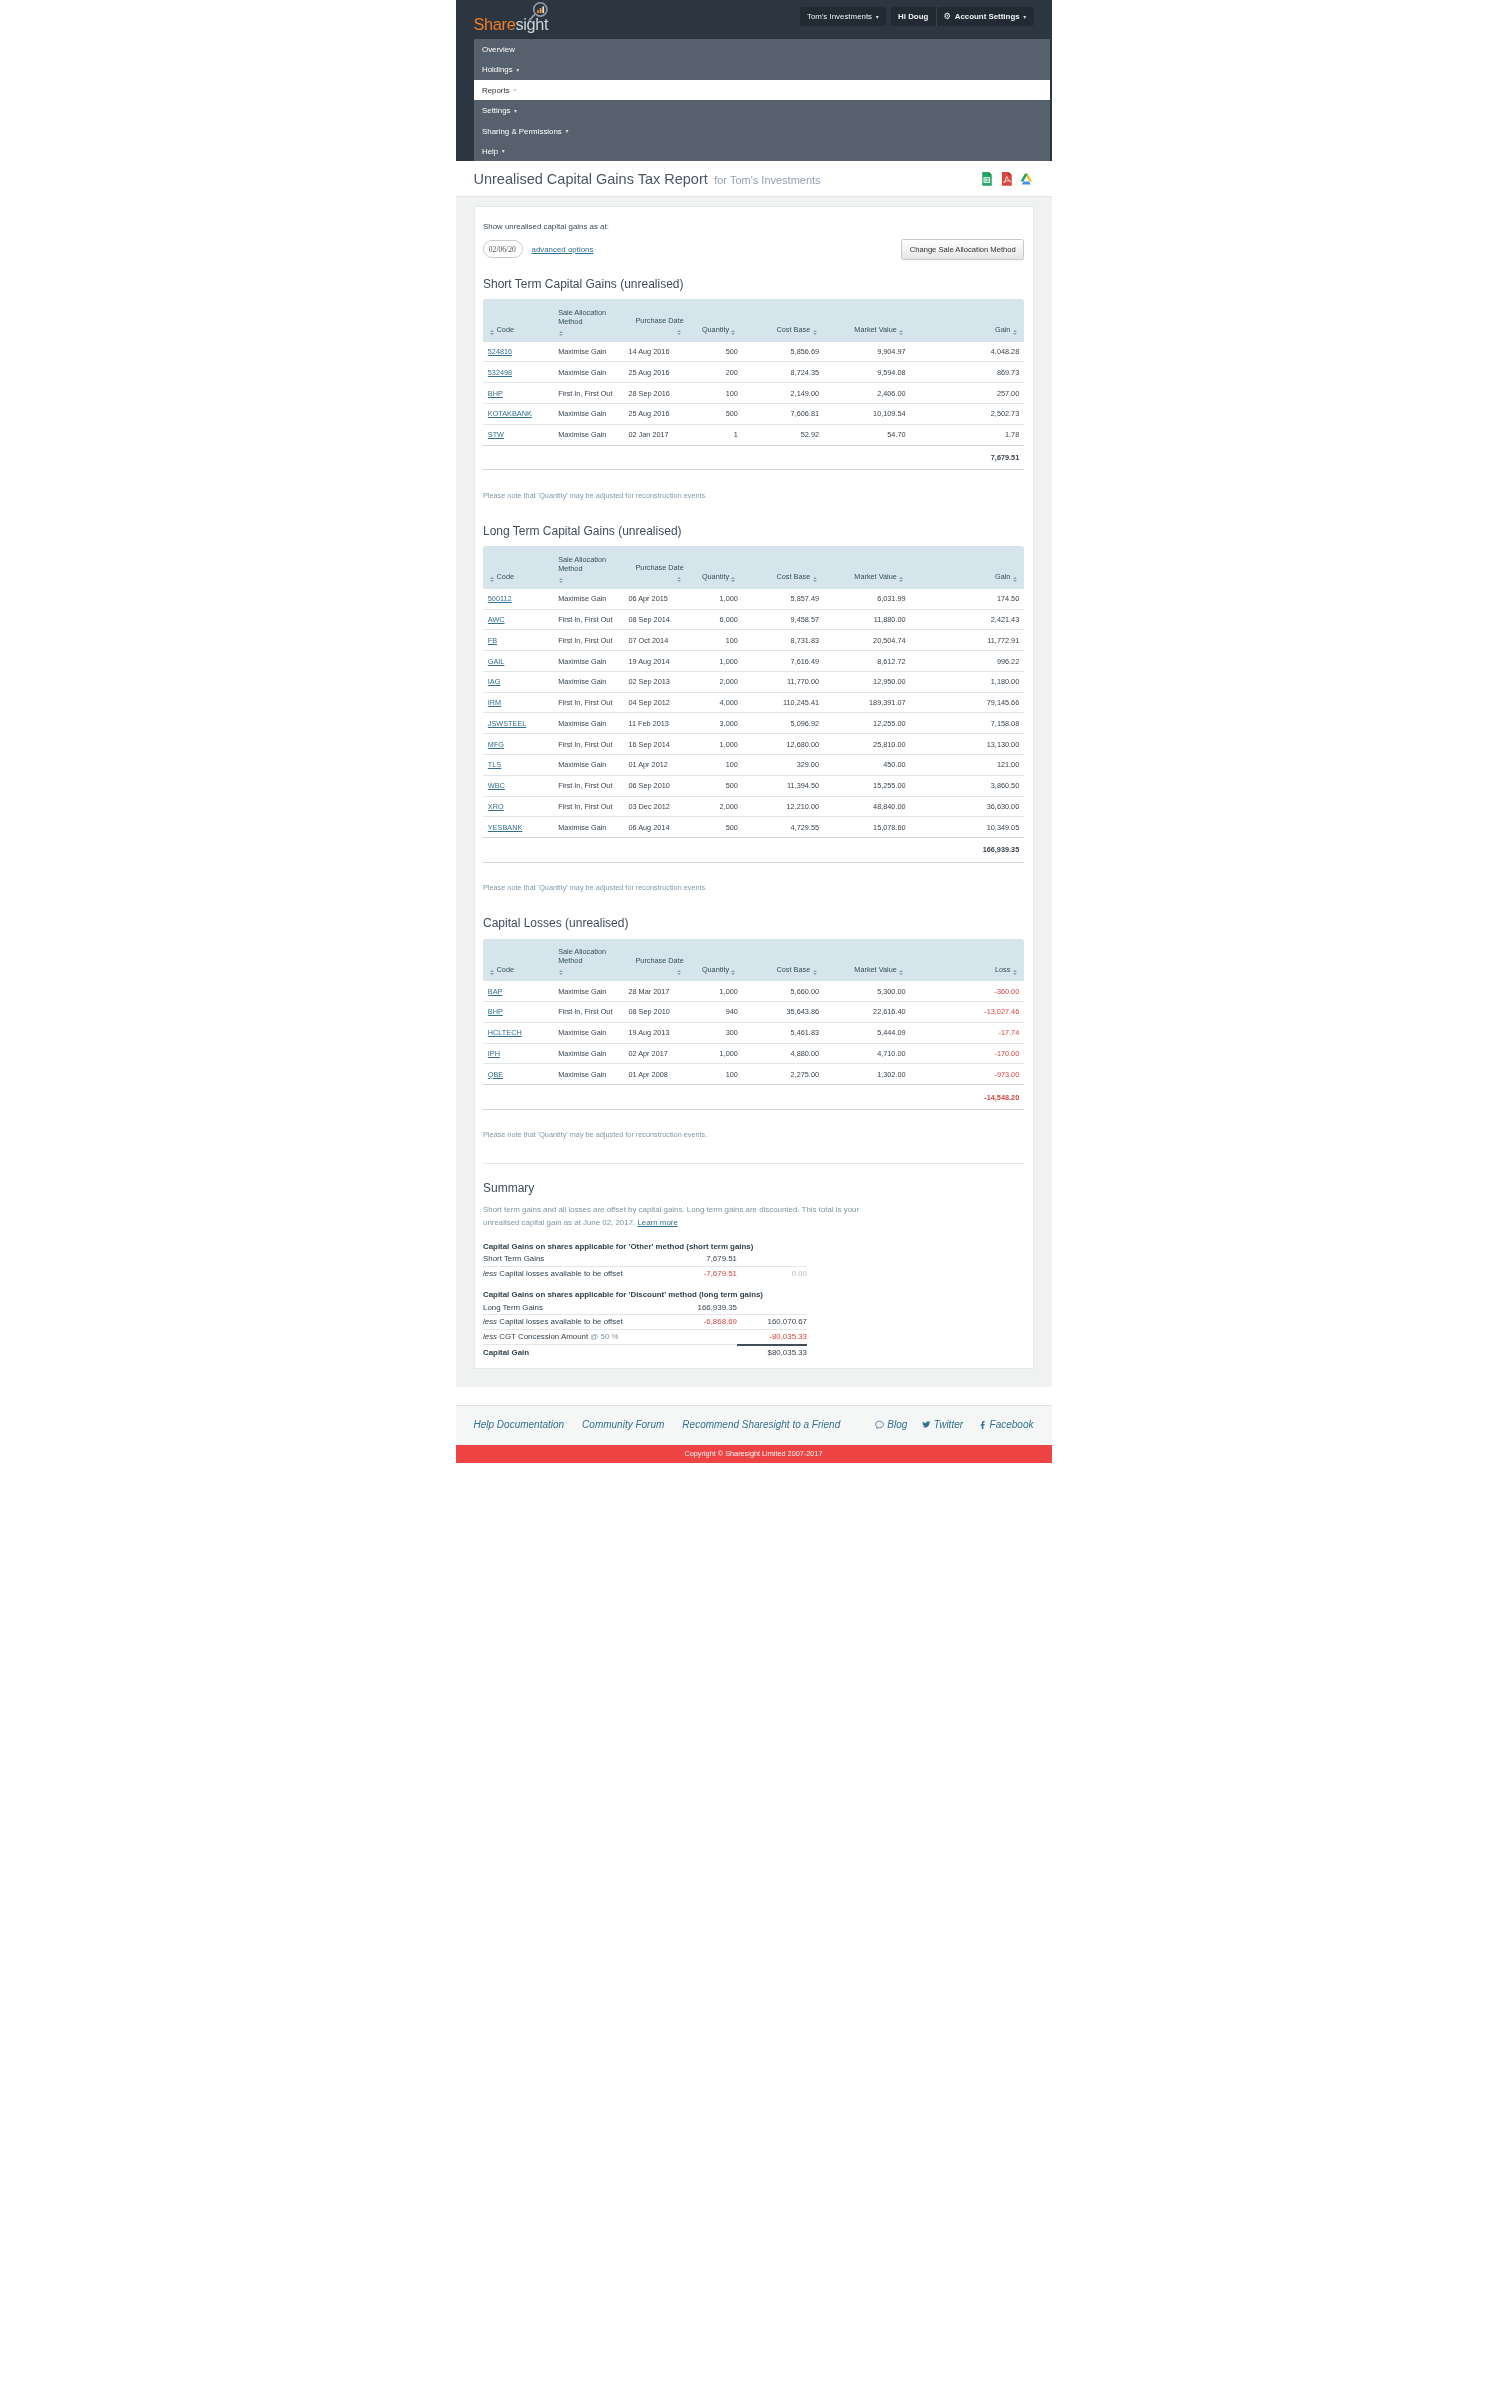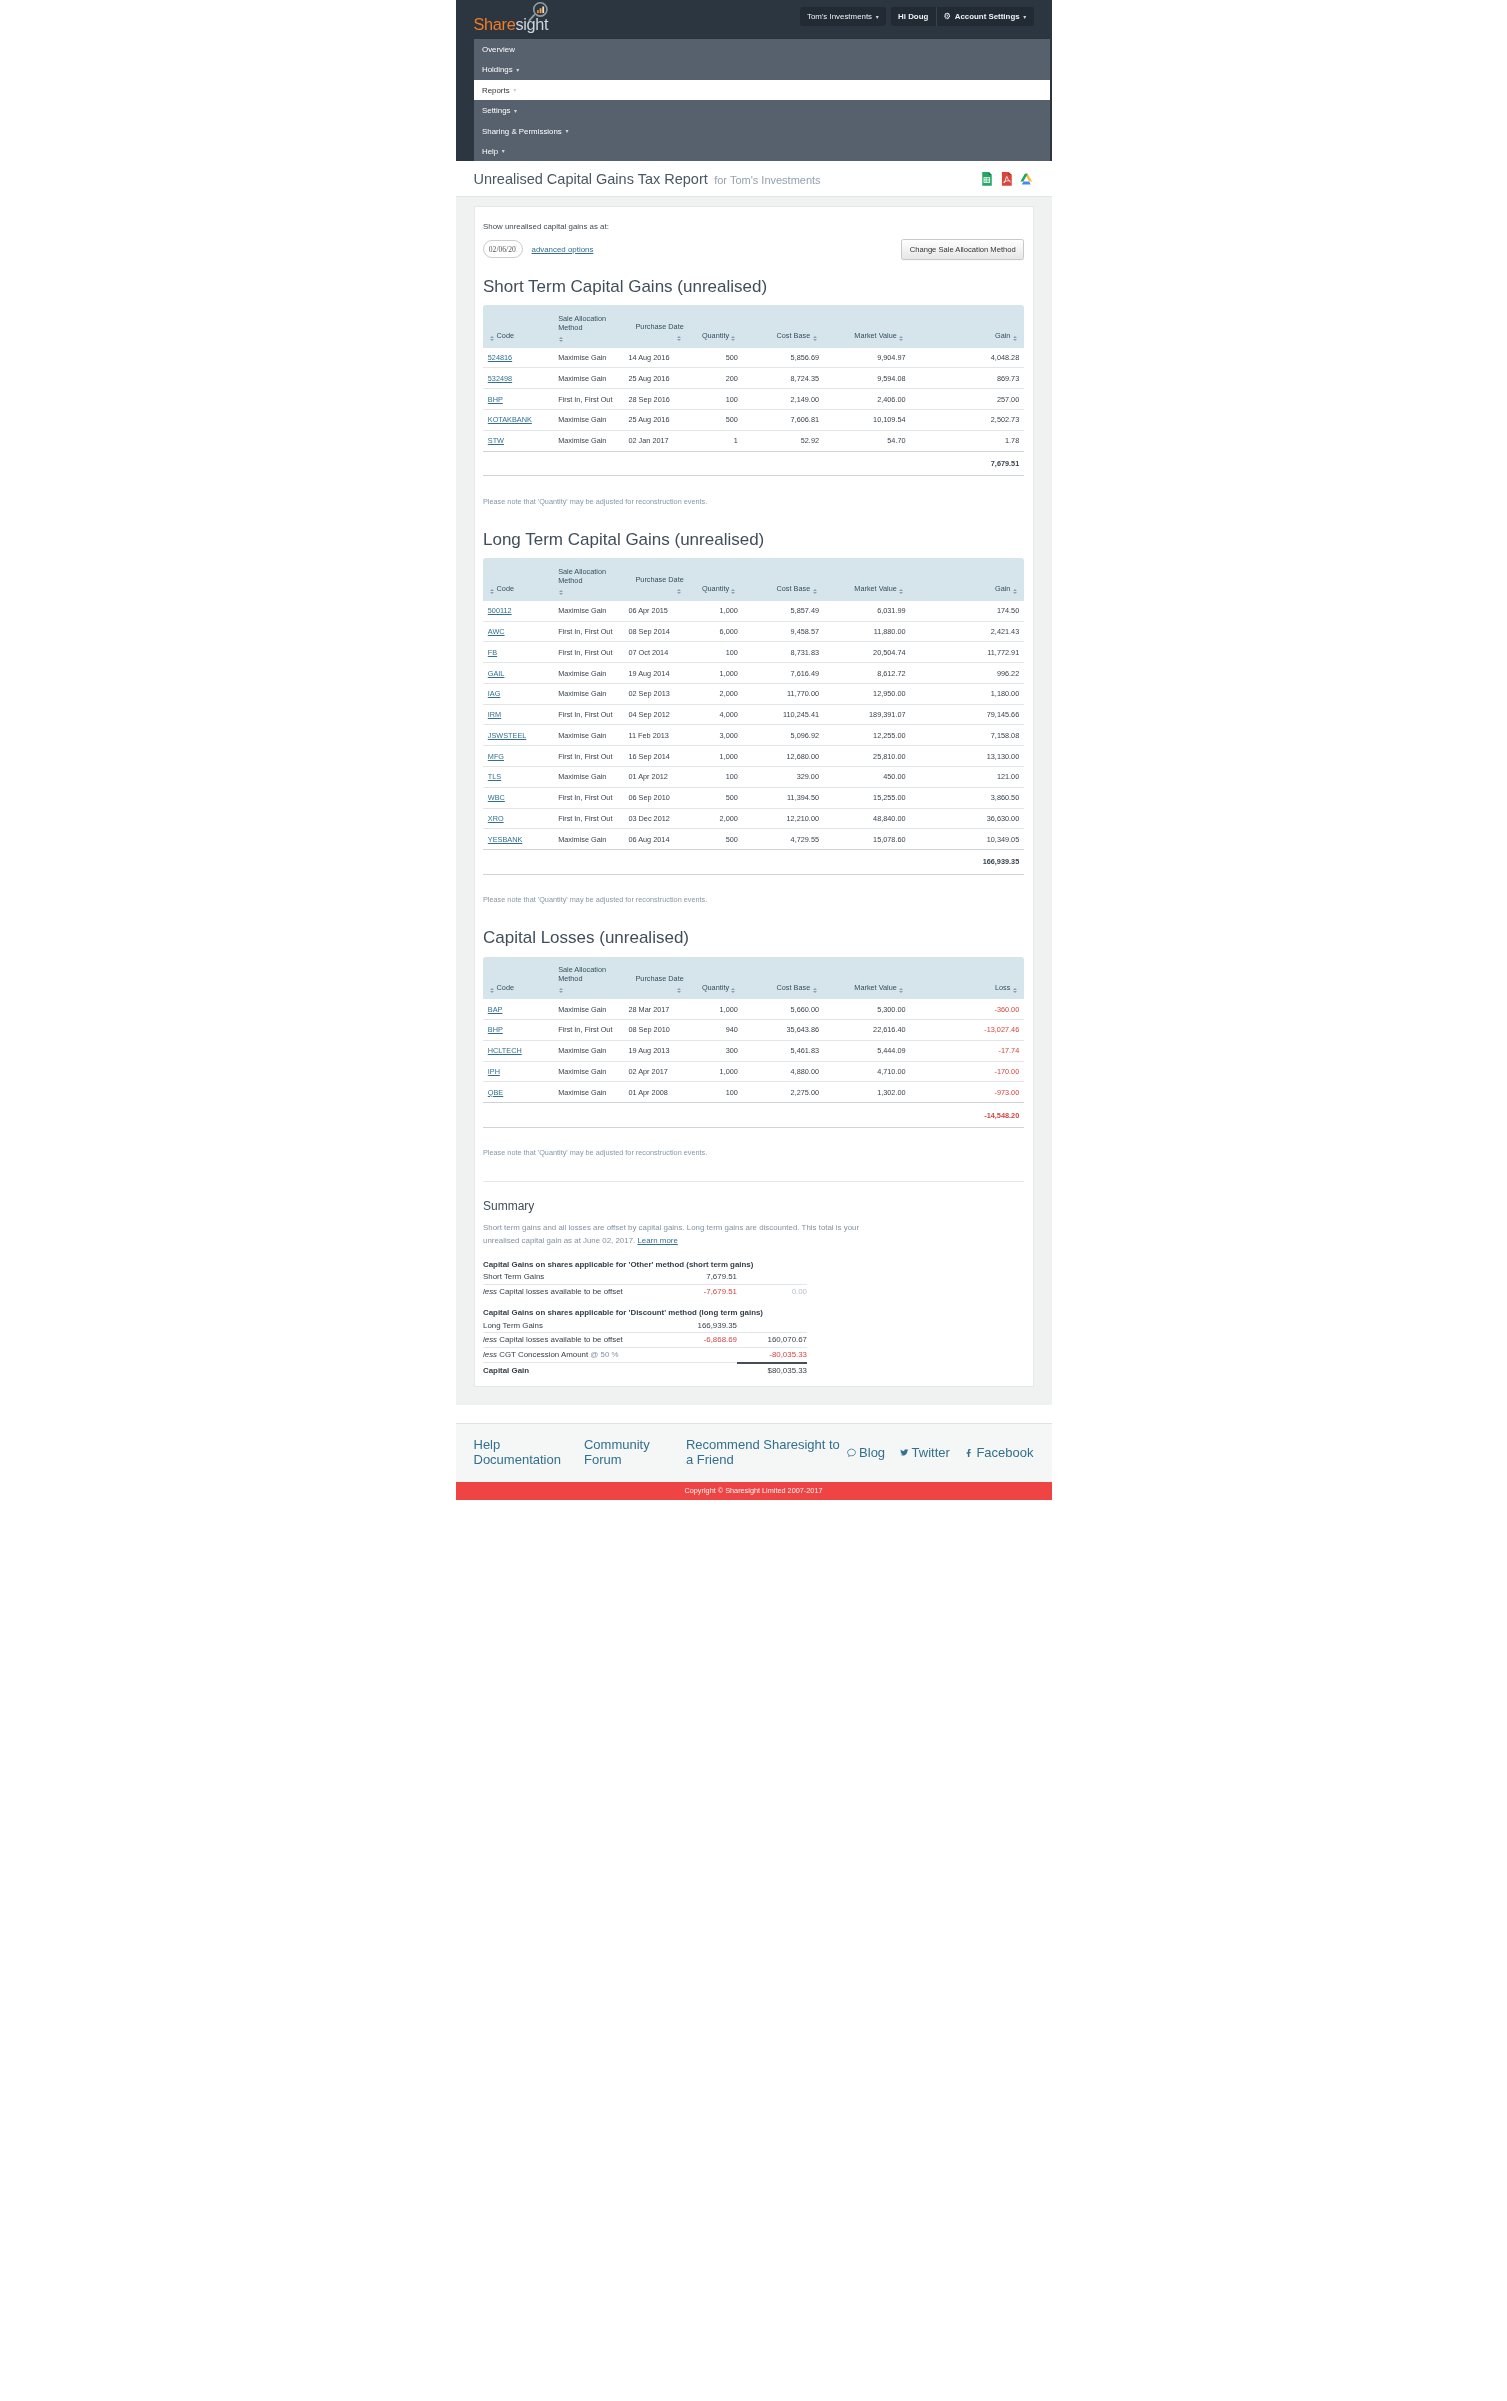--- a/index.html
+++ b/index.html
@@ -51,21 +51,21 @@
   .date-input { width:40px; height:18px; border:0.6px solid #ccc; border-radius:9px; padding:3px 4.8px; font-size:7.6px; color:#555; font-family:Liberation Serif, serif; }
   .adv-link { color:#31708f; text-decoration:underline; margin-left:8.5px; font-size:7.9px; }
   .spacer { flex:1; }
   .btn-default {
     font-family:inherit; font-size:7.6px; color:#333; cursor:pointer;
     background:linear-gradient(#ffffff,#e6e6e6); border:0.6px solid #c8c8c8; border-radius:2.4px;
     padding:4.8px 7.3px; box-shadow:0 0.6px 0.6px rgba(0,0,0,0.06);
   }
 
   
-  h2.section-heading { font-size:17px; font-weight:300; color:#414e5a; margin:15.7px 0 8.5px; }
+  h2.section-heading { font-size:12px; font-weight:300; color:#414e5a; margin:15.7px 0 8.5px; }
 
   
   table.report { width:100%; border-collapse:collapse; table-layout:fixed; font-size:7.3px; }
   thead th { background:#d6e5ec; color:#35505c; font-weight:400; text-align:right; vertical-align:bottom; padding:8.5px 4.8px 6px; }
   thead th:first-child { border-top-left-radius:3px; text-align:left; }
   thead th:last-child { border-top-right-radius:3px; }
   th.col-code { width:13%; }
   th.col-method { width:13%; text-align:left; }
   th.col-date { width:12%; }
   th.col-qty { width:10%; }
@@ -104,21 +104,21 @@
   .less { font-style:italic; }
   .muted { color:#8293a3; }
   .faint { color:#b6bfc8; }
   td.dbl-rule { border-bottom:2.4px double #444e58; }
   .bold { font-weight:bold; }
 
   
   .footer { background:#f5f6f6; border-top:0.6px solid #dfe1e3; margin-top:18px; }
   .footer-inner { display:flex; align-items:center; padding:13.3px 18px 14.5px; }
   .footer-links { display:flex; gap:18px; }
-  .footer a { color:#31708f; text-decoration:none; font-size:13px; }
+  .footer a { color:#31708f; text-decoration:none; font-size:10px;font-style:italic; }
   .social { margin-left:auto; display:flex; gap:14.5px; align-items:center; }
   .social a { display:inline-flex; align-items:center; gap:3px; }
   .copy-bar { background:#ef4444; color:#f2f5f7; text-align:center; font-size:7.3px; padding:4.2px 0 5.4px; }
 </style>
 </head>
 <body>
 
 <header class="topbar">
   <div class="topbar-inner">
     <a class="brand">

